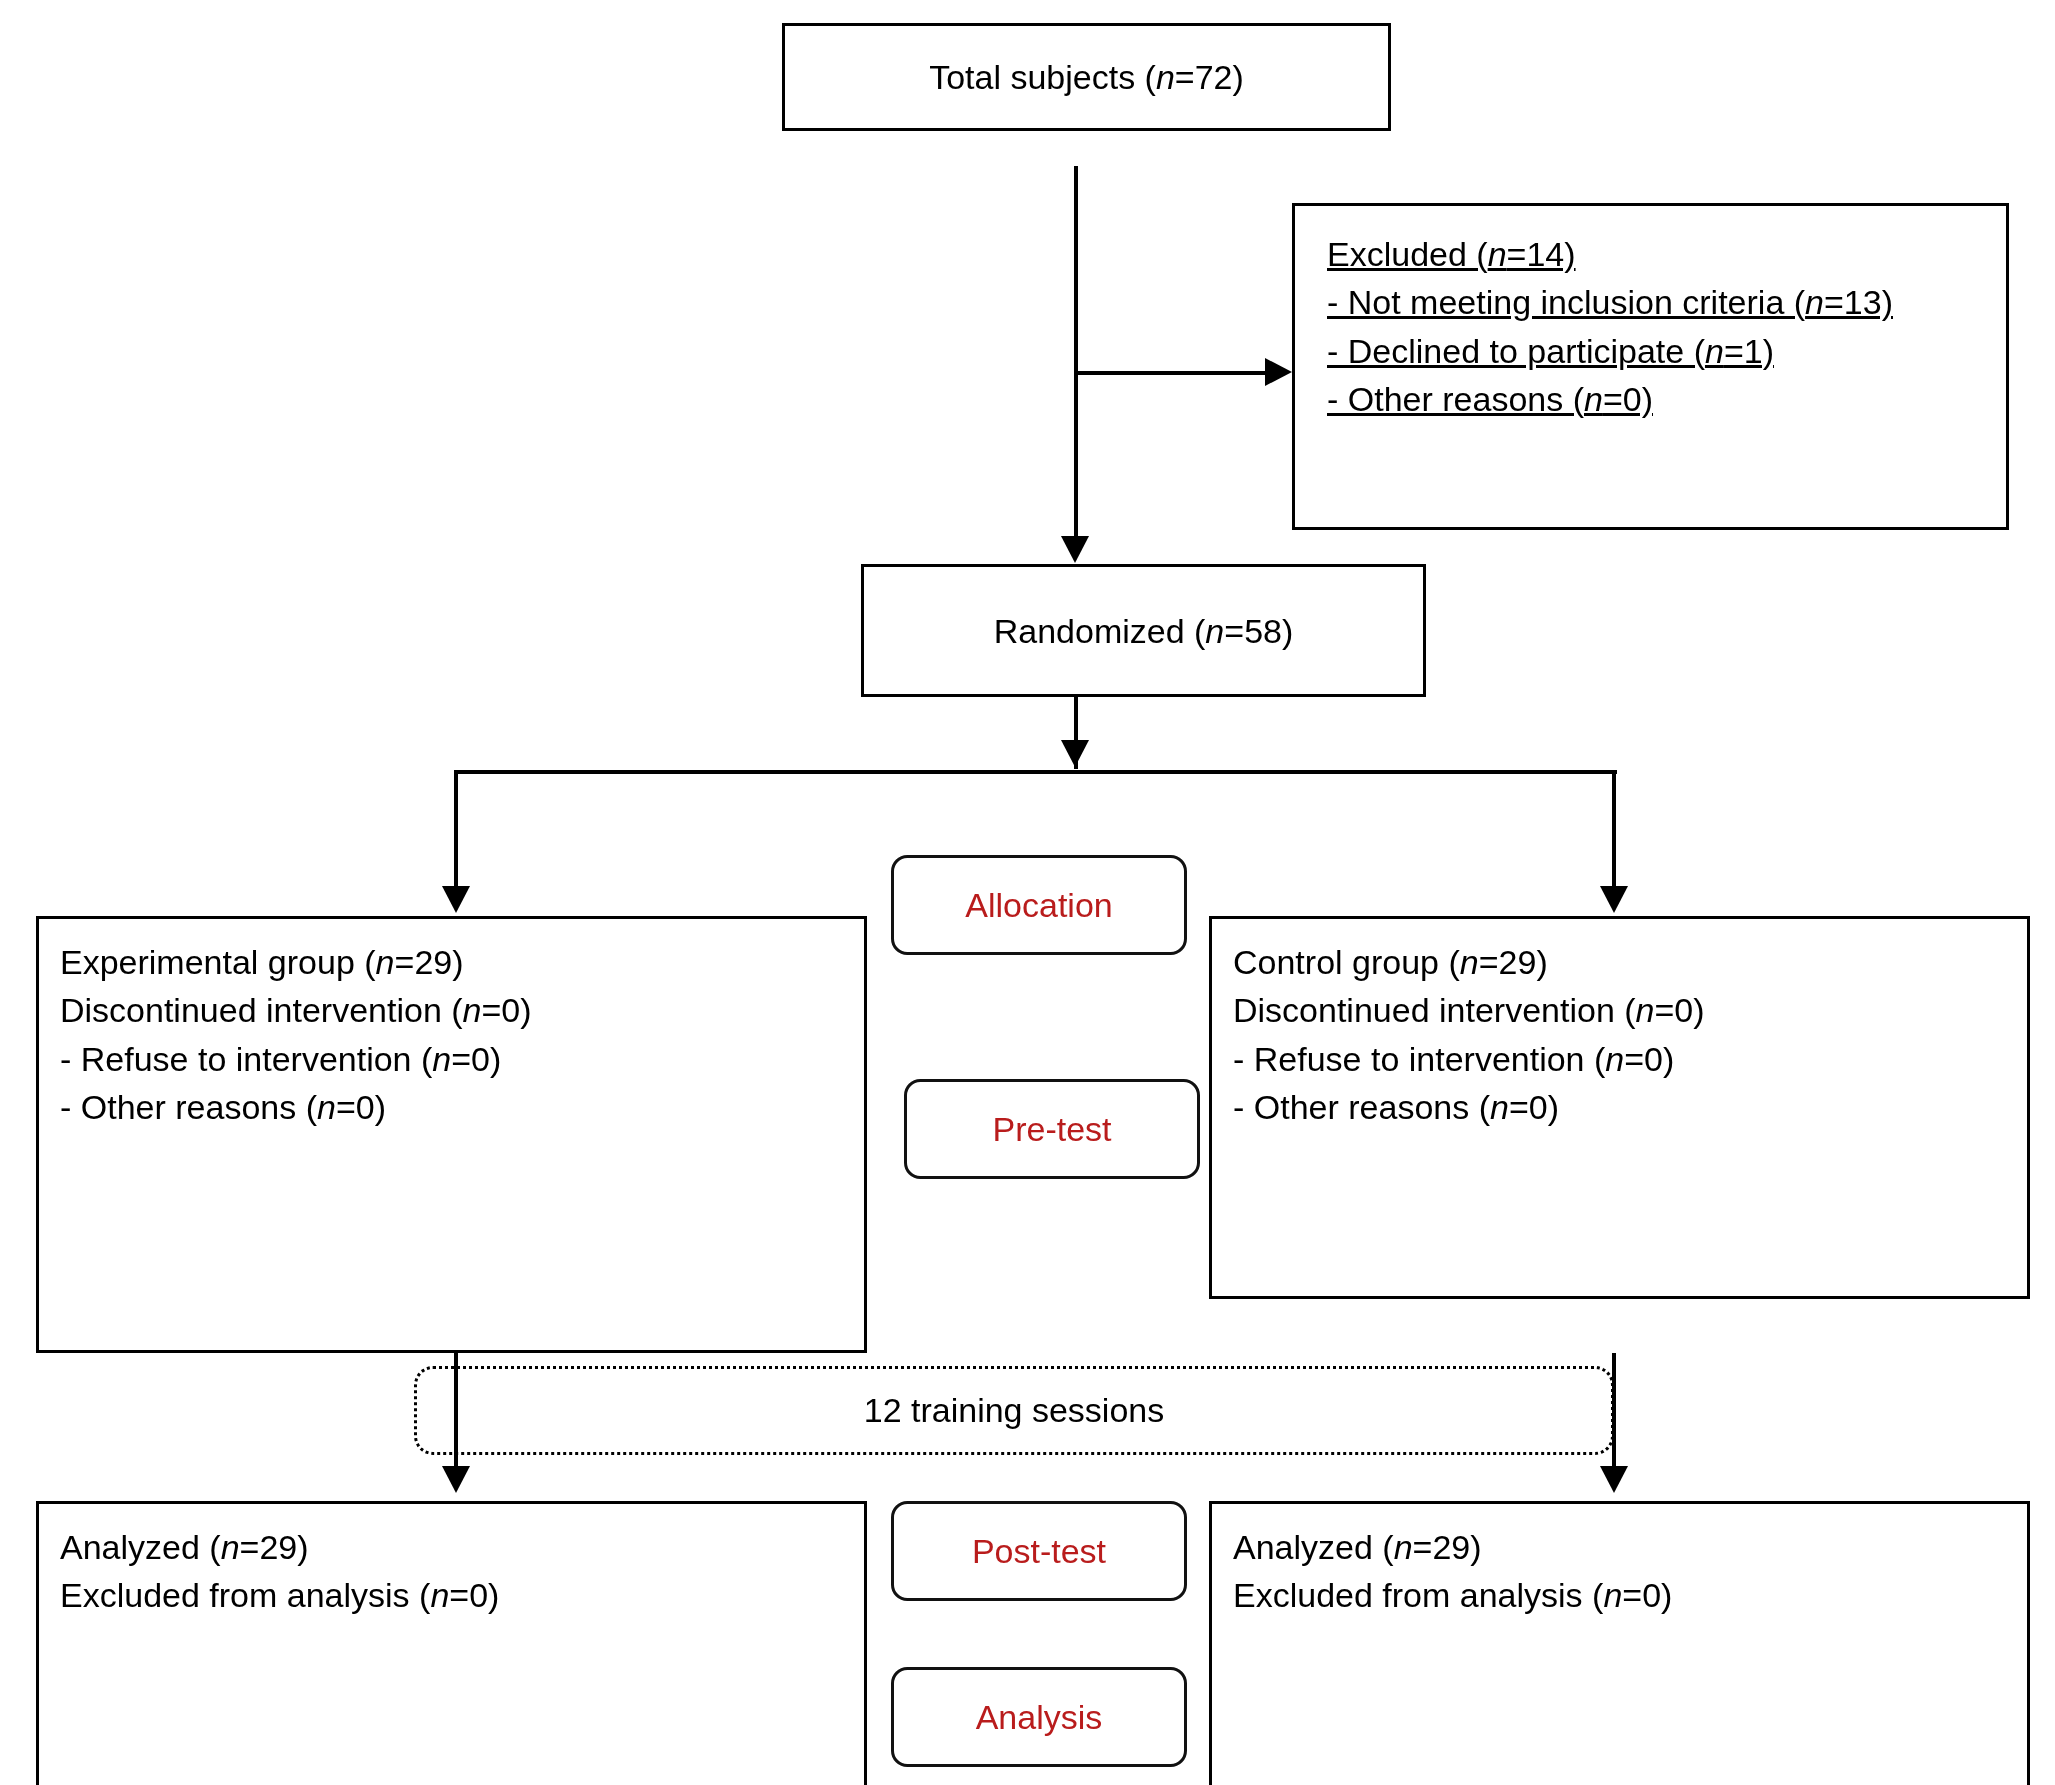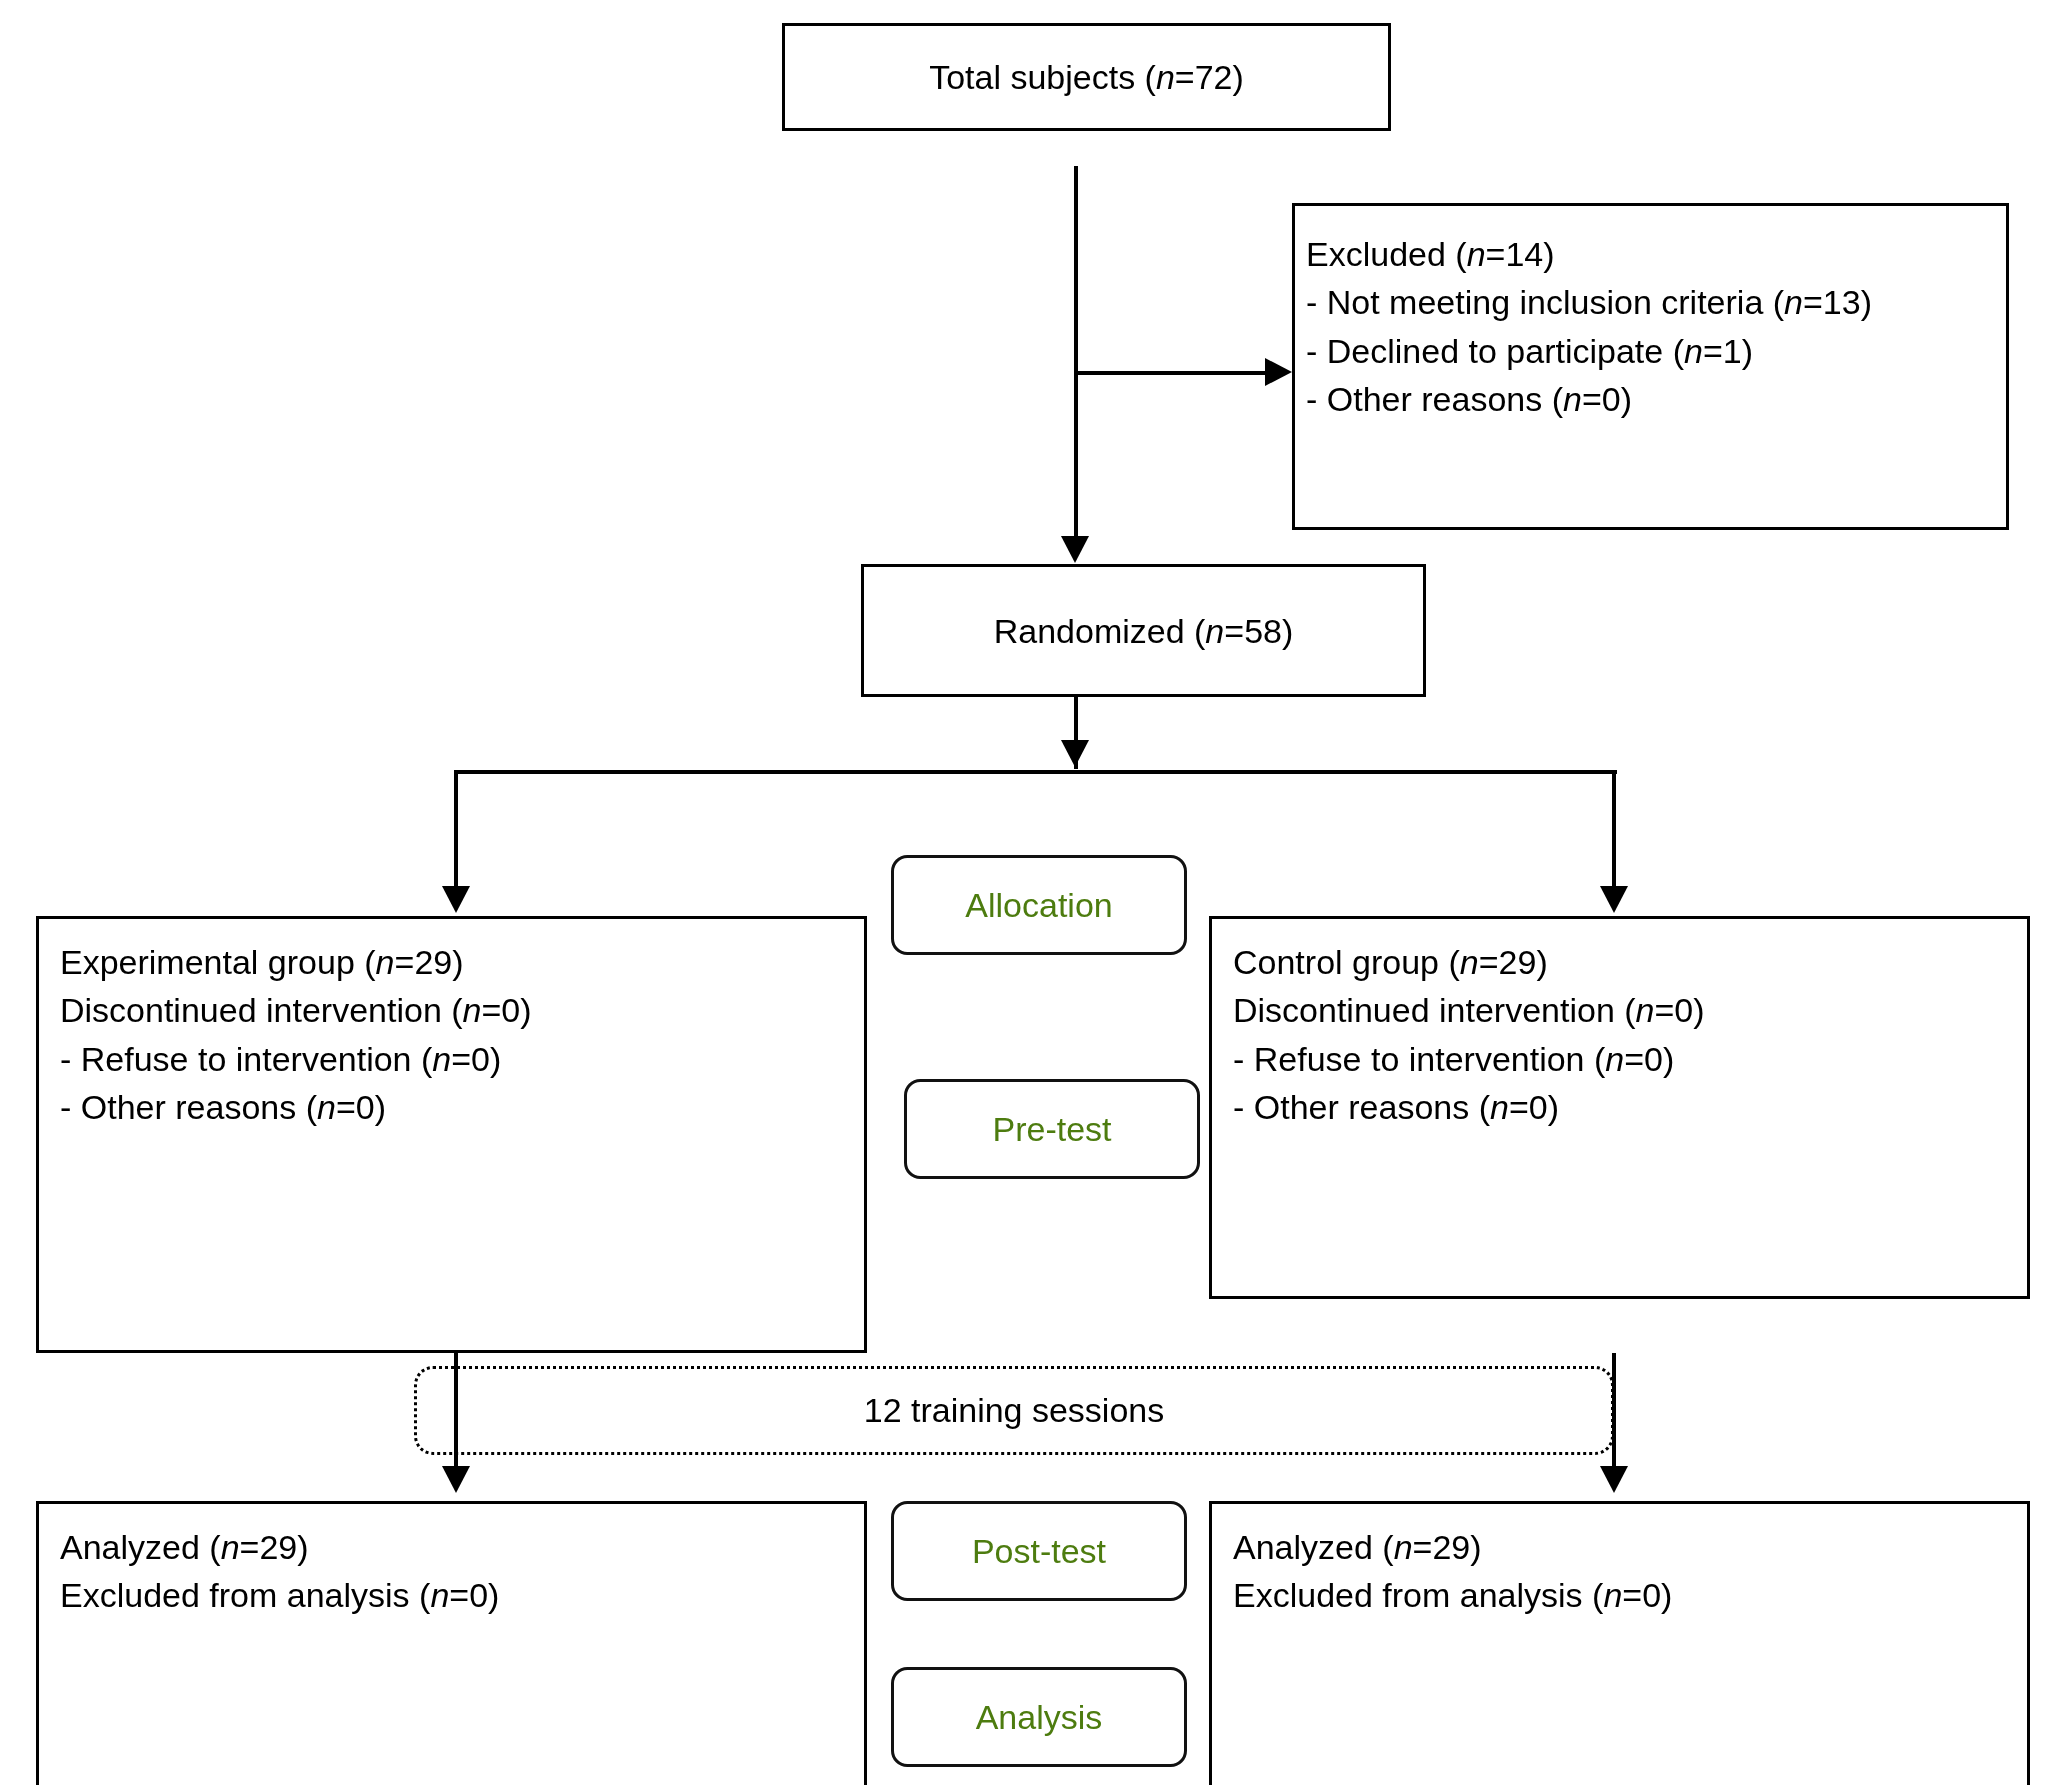--- a/index.html
+++ b/index.html
@@ -58,21 +58,21 @@
   .pill {
     position: absolute;
     box-sizing: border-box;
     border: 3.1px solid #111111;
     border-radius: 16.3px;
     background: #ffffff;
     display: flex;
     align-items: center;
     justify-content: center;
     font-size: 34px;
-    color: #4d7c0f;
+    color: #b91c1c;
   }
 
   
   .dotted-band {
     position: absolute;
     box-sizing: border-box;
     border: 3.1px dotted #000000;
     border-radius: 19px;
     background: transparent;
     display: flex;
@@ -124,21 +124,21 @@
     <div class="box-text centered-text">Total subjects (<em class="n-italic">n</em>=72)</div>
   </div>
 
   <div class="vline" style="left:1074px; top:166px; height:370px;"></div>
   <div class="arrow-down" style="left:1061px; top:536px;"></div>
 
   <div class="hline" style="left:1074px; top:371px; width:191px;"></div>
   <div class="arrow-right" style="left:1265px; top:358px;"></div>
 
   <div class="box thin" style="left:1292px; top:203px; width:717px; height:327px;">
-    <div class="box-text left-text multiline" style="top:24px; left:11px;">Excluded (<em class="n-italic">n</em>=14)<br>- Not meeting inclusion criteria (<em class="n-italic">n</em>=13)<br>- Declined to participate (<em class="n-italic">n</em>=1)<br>- Other reasons (<em class="n-italic">n</em>=0)</div>
+    <div class="box-text left-text multiline" style="top:24px; left:32px;text-decoration:underline;">Excluded (<em class="n-italic">n</em>=14)<br>- Not meeting inclusion criteria (<em class="n-italic">n</em>=13)<br>- Declined to participate (<em class="n-italic">n</em>=1)<br>- Other reasons (<em class="n-italic">n</em>=0)</div>
   </div>
 
   <div class="box" style="left:861px; top:564px; width:565px; height:133px;">
     <div class="box-text centered-text">Randomized (<em class="n-italic">n</em>=58)</div>
   </div>
 
   <div class="vline" style="left:1074px; top:697px; width:4.4px; height:72px;"></div>
   <div class="arrow-down" style="left:1061px; top:740px;"></div>
   <div class="hline" style="left:454px; top:770px; width:1163px; height:4.4px;"></div>
 

